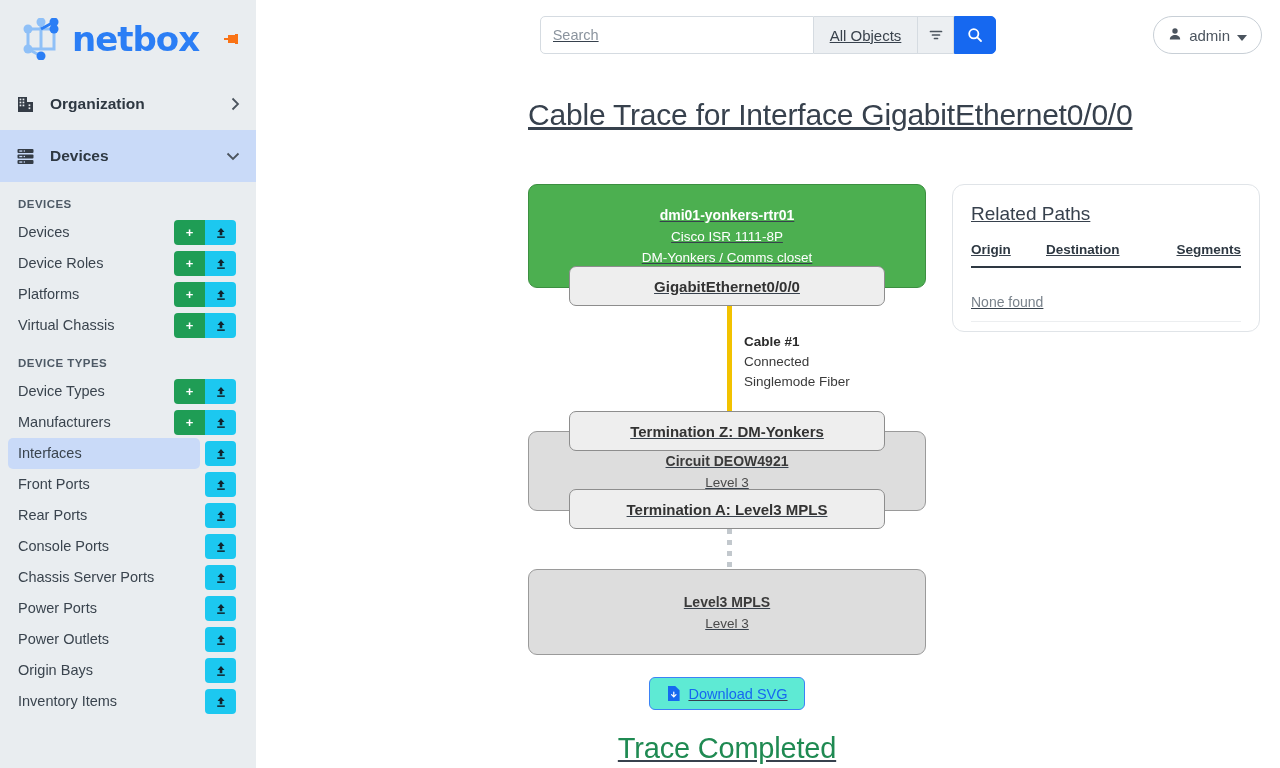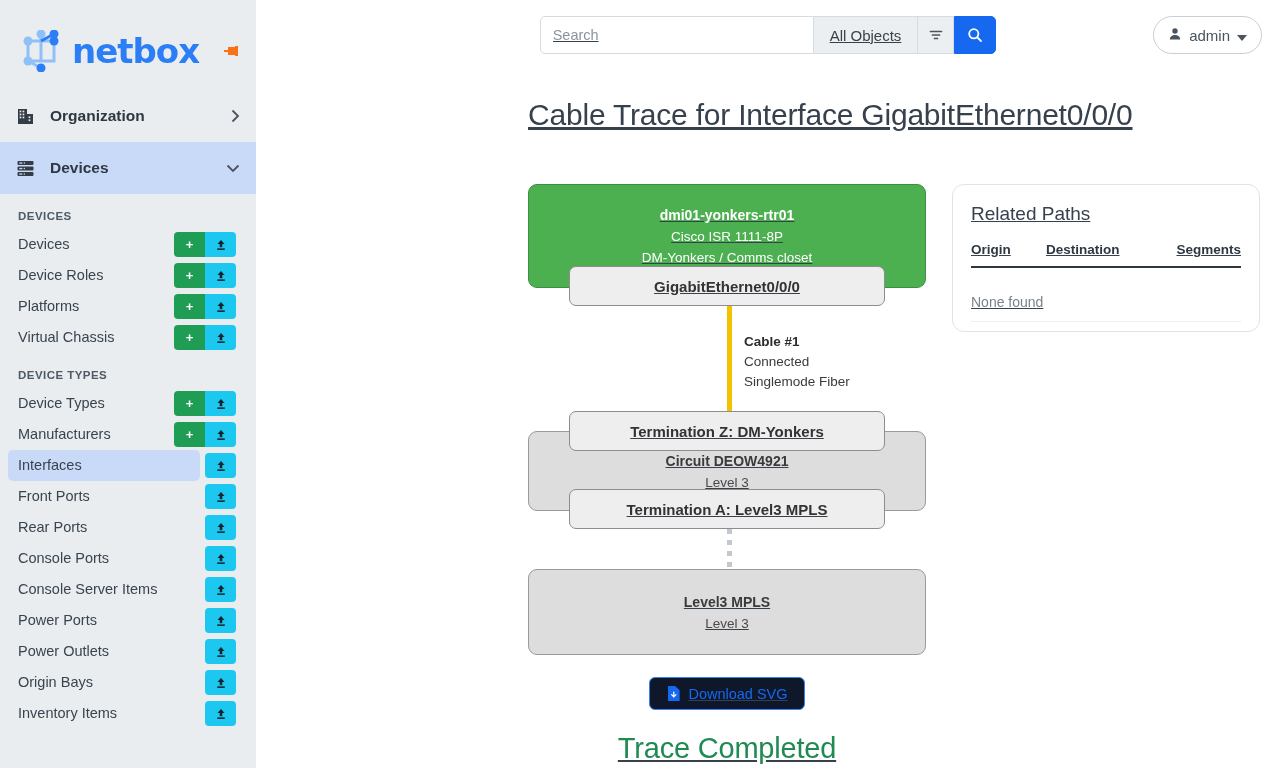--- a/index.html
+++ b/index.html
@@ -9,21 +9,21 @@
     font-family:"Liberation Sans", sans-serif;
     background:#ffffff; color:#37414d; font-size:14px;
   }
   .app { display:flex; width:1280px; height:768px; }
 
   
   .sidebar {
     width:256px; min-width:256px; height:768px;
     background:#e9edf0; overflow:hidden; position:relative;
   }
-  .brand { height:78px; display:flex; align-items:center; padding:0 14px 0 18px;margin-top:12px; }
+  .brand { height:78px; display:flex; align-items:center; padding:0 14px 0 18px; }
   .brand-logo { display:flex; align-items:center; gap:8px; flex:1; }
   .logo-mark { width:46px; height:42px; display:block; }
   .logo-text { font-size:34px; font-weight:700; color:#2b7ef5; letter-spacing:-1px; line-height:1; font-family:"DejaVu Sans", sans-serif; }
   .pin-icon { width:22px; height:22px; display:flex; align-items:center; justify-content:center; color:#f97316; }
 
   .nav-group {
     height:52px; display:flex; align-items:center; gap:14px;
     padding:0 16px 0 14px; cursor:pointer; color:#2e3842;
   }
   .nav-group.active { background:#c9daf8; }
@@ -135,21 +135,21 @@
   .dot-seg { position:relative; height:40px; }
   .dot-line {
     position:absolute; left:199px; top:0; width:5px; height:40px;
     background-image:linear-gradient(#c2c8cd 50%, rgba(255,255,255,0) 0%);
     background-size:5px 11px; background-repeat:repeat-y;
   }
 
   .dl-btn-wrap { display:flex; justify-content:center; margin-top:22px; }
   .dl-btn {
     display:flex; align-items:center; gap:8px; height:33px; padding:0 16px;
-    border:1px solid #3b82f6; border-radius:6px; background:#0f172a;
+    border:1px solid #3b82f6; border-radius:6px; background:#5eead4;
     color:#1668f0; font-size:14.5px;
   }
   .dl-icon { width:14px; height:16px; display:flex; align-items:center; justify-content:center; }
 
   .trace-status {
     text-align:center; color:#1f8a52; font-size:29px; font-weight:400;
     margin-top:22px; letter-spacing:-.2px;
   }
 
   
@@ -392,21 +392,21 @@
           <svg width="12" height="12" viewBox="0 0 12 12" fill="#10242e">
               <path d="M6 1 L9.5 5 H7.3 V8.2 H4.7 V5 H2.5 Z"></path>
               <rect x="2.2" y="9.4" width="7.6" height="1.5"></rect>
             </svg>
         </span>
       </div>
     </div>
 
     <div class="nav-row">
       <div class="nr-hit nr-hit-none">
-          <span class="nr-label">Console Server Items</span>
+          <span class="nr-label">Chassis Server Ports</span>
         </div>
       <div class="btn-grp">
         <span class="mini-btn mini-up solo">
           <svg width="12" height="12" viewBox="0 0 12 12" fill="#10242e">
               <path d="M6 1 L9.5 5 H7.3 V8.2 H4.7 V5 H2.5 Z"></path>
               <rect x="2.2" y="9.4" width="7.6" height="1.5"></rect>
             </svg>
         </span>
       </div>
     </div>

